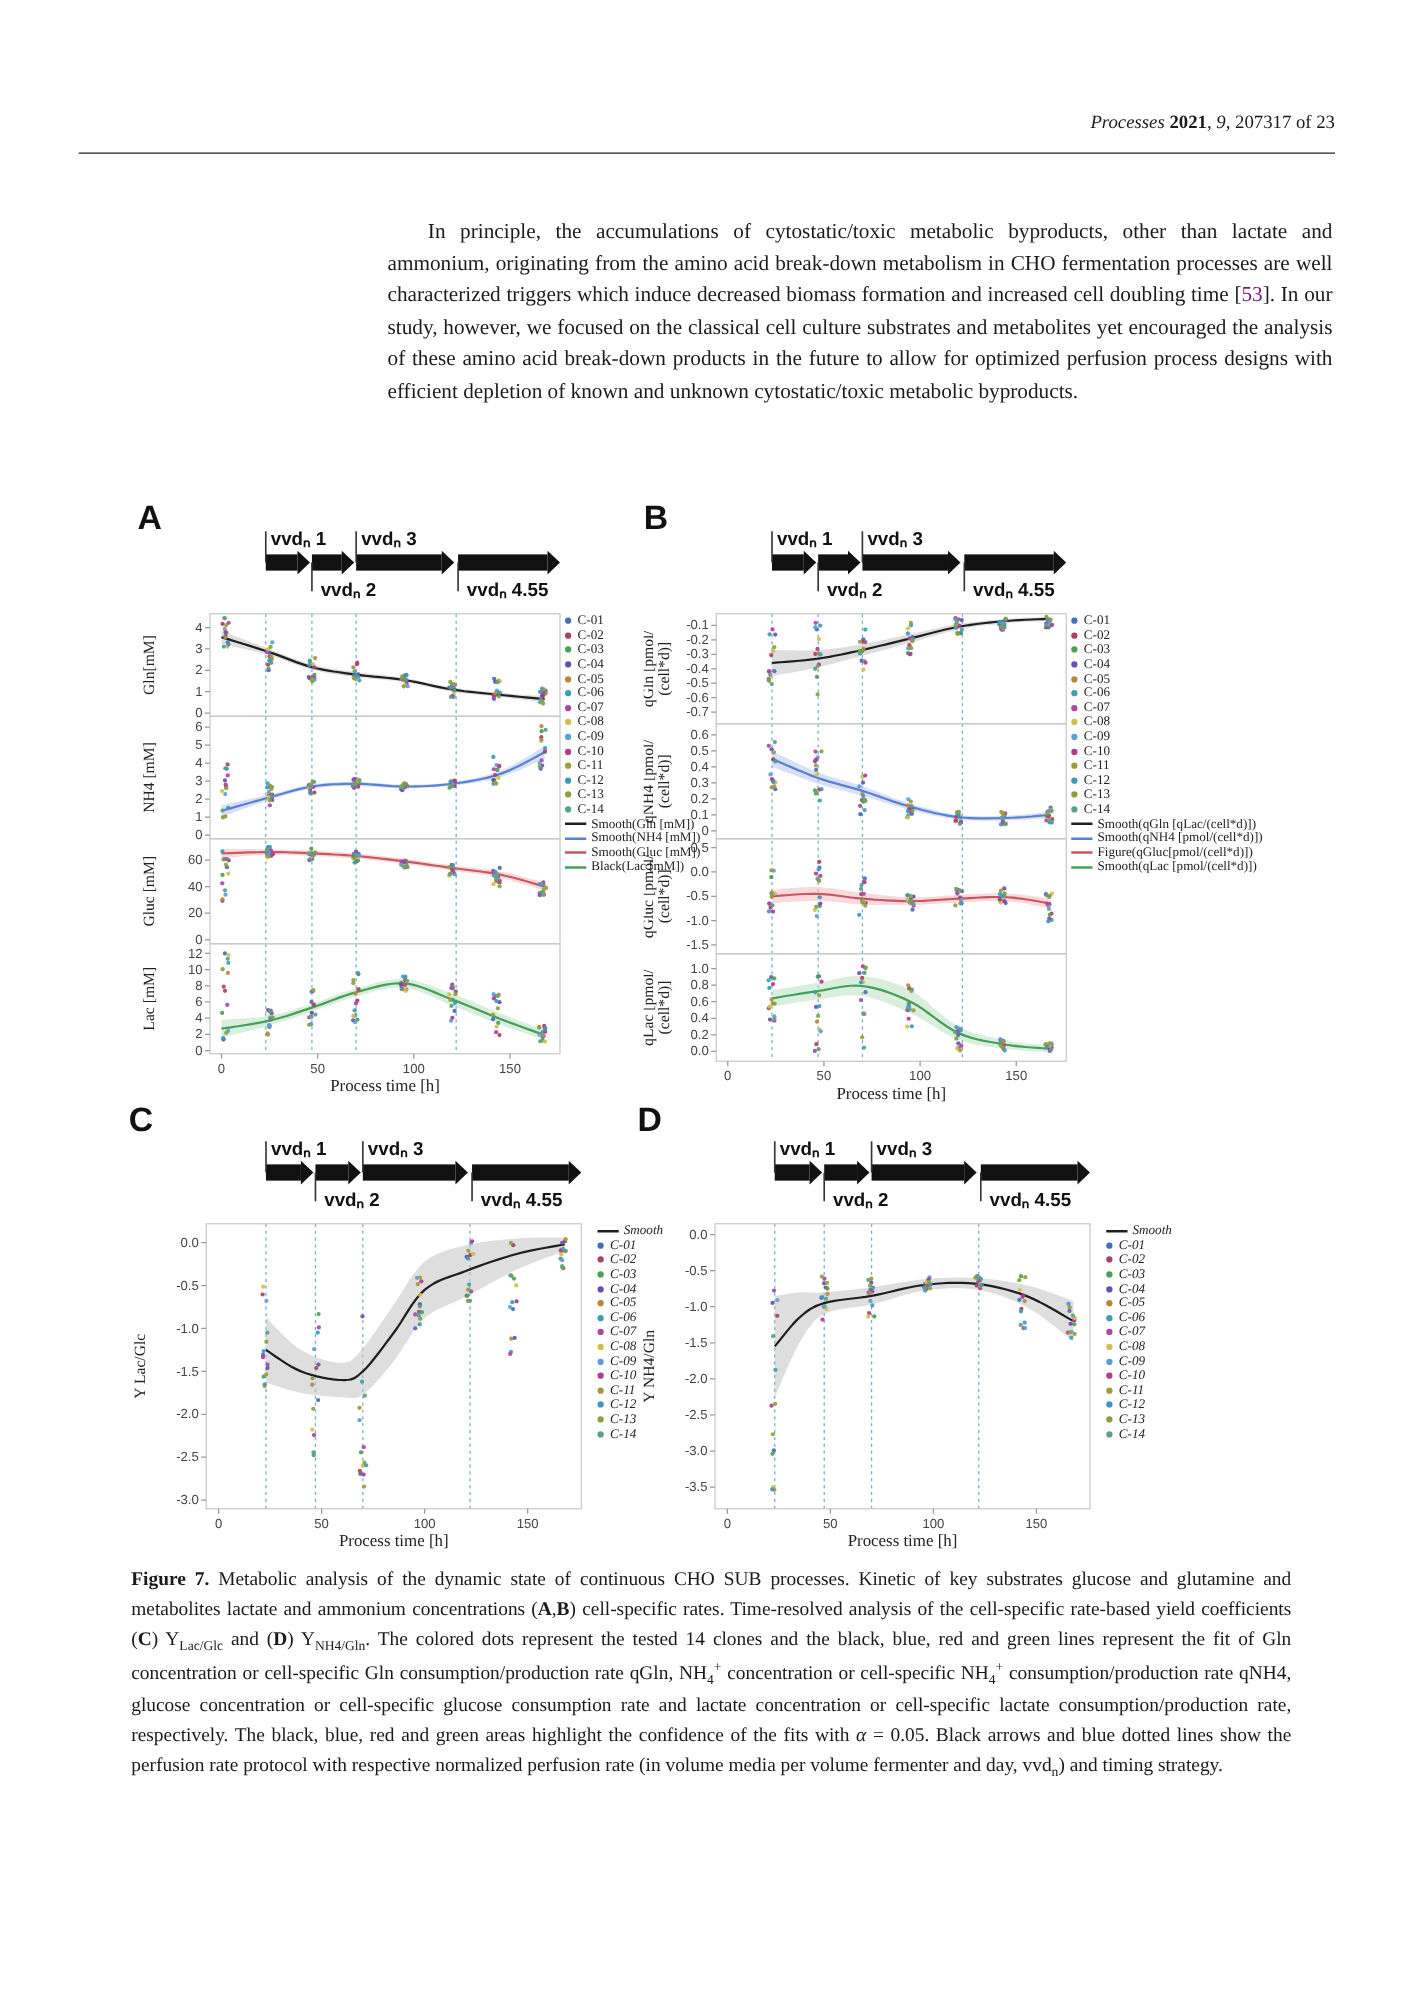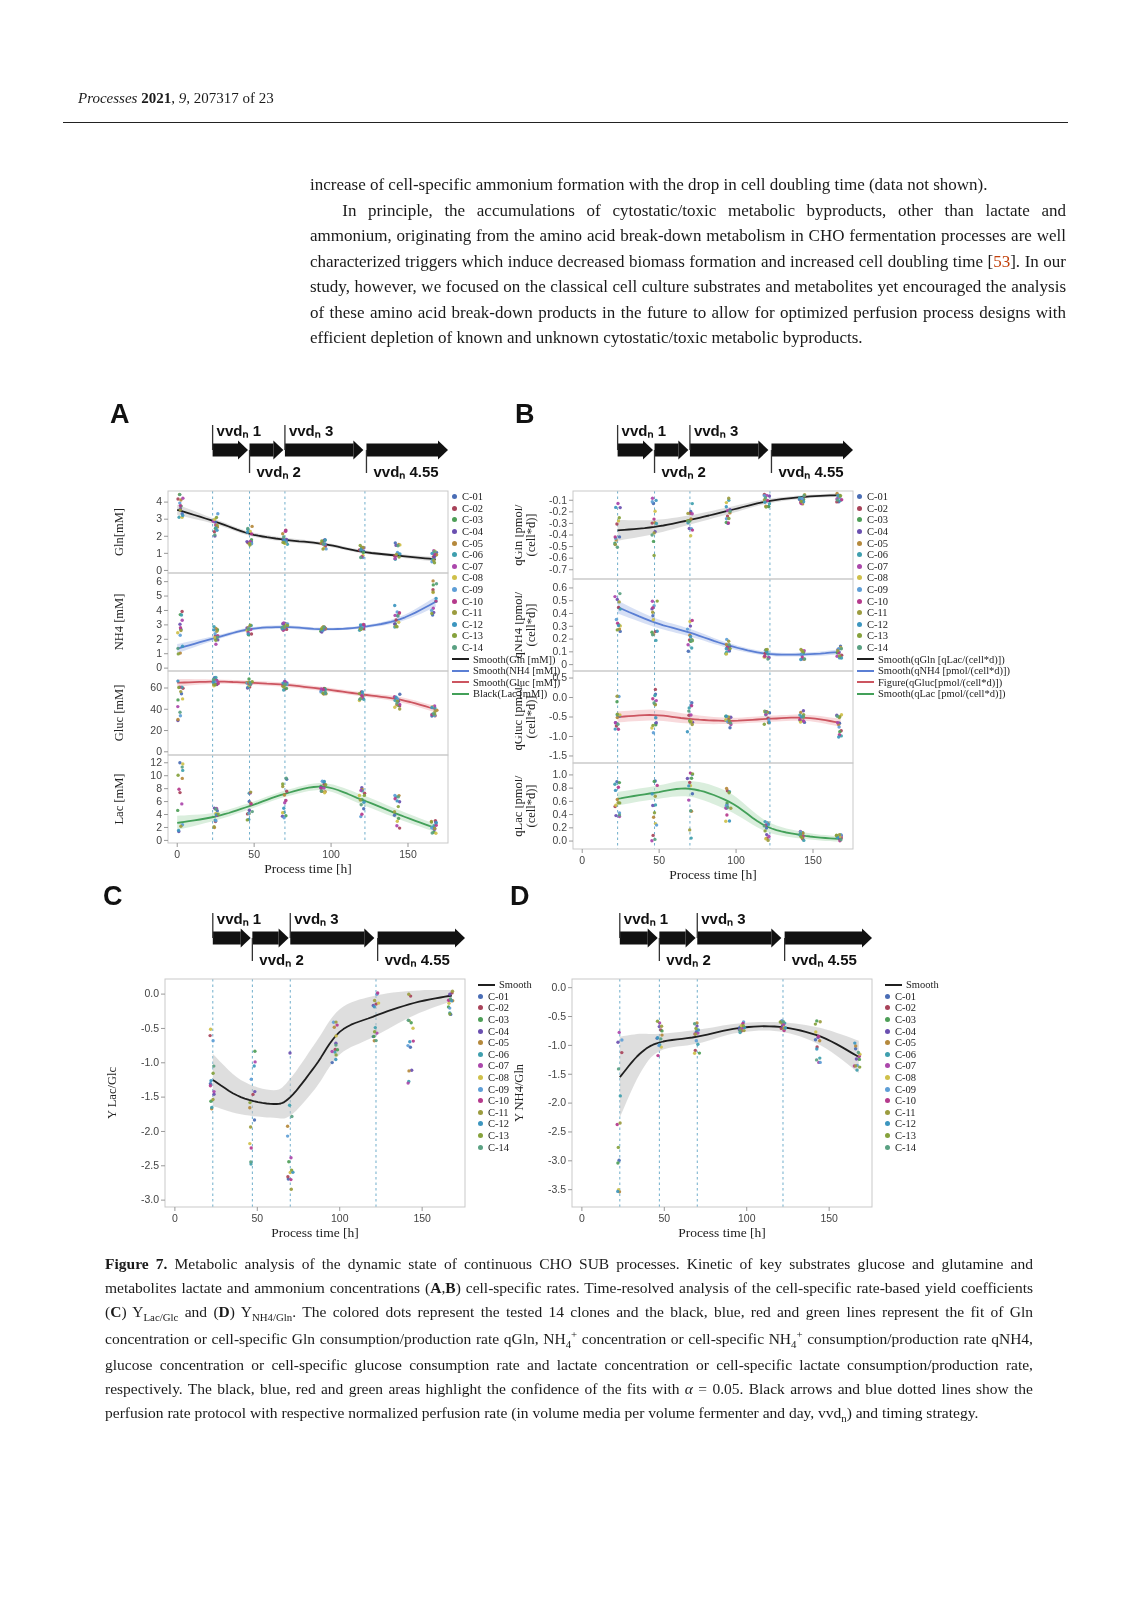--- a/index.html
+++ b/index.html
@@ -1,53 +1,52 @@
 <!DOCTYPE html>
 <html><head>
 <meta charset="utf-8">
 <style>
   html,body{margin:0;padding:0;background:#ffffff;}
   body{width:1131px;height:1600px;position:relative;font-family:"Liberation Serif",serif;color:#1a1a1a;}
-  .hdr{position:absolute;top:90px;left:78px;right:63px;display:flex;justify-content:flex-start;font-size:15px;}
+  .hdr{position:absolute;top:90px;left:78px;right:63px;display:flex;justify-content:flex-end;font-size:15px;}
   .rule{position:absolute;top:122px;left:63px;width:1005px;border-top:1.2px solid #222;}
   .bodytext{position:absolute;top:172px;left:310px;width:756px;font-size:17px;line-height:1.5;text-align:justify;}
   .bodytext p{margin:0;}
   .bodytext p.indent{text-indent:1.9em;}
-  .ref{color:#c2410c;cursor:pointer;}
+  .ref{color:#701a75;cursor:pointer;}
   .figure{position:absolute;top:405px;left:55px;width:1025px;height:845px;}
   .panel{position:absolute;}
   #panel-a{left:55px;top:0;width:400px;height:475px;}
   #panel-b{left:460px;top:0;width:400px;height:475px;}
   #panel-c{left:48px;top:482px;width:400px;height:360px;}
   #panel-d{left:455px;top:482px;width:400px;height:360px;}
   .plabel{position:absolute;left:0;top:-6px;font-family:"Liberation Sans",sans-serif;font-weight:bold;font-size:27px;color:#111;}
   .arrowband{position:absolute;left:0;top:14px;}
   #panel-c .arrowband,#panel-d .arrowband{top:20px;}
   .chart{position:absolute;left:0;top:80px;}
   #panel-c .chart,#panel-d .chart{top:86px;}
   .legend{position:absolute;font-family:"Liberation Serif",serif;font-size:10.5px;color:#222;}
   #panel-a .legend,#panel-b .legend{left:342px;top:86px;}
-  #panel-c .legend,#panel-d .legend{left:375px;top:92px;}
+  #panel-c .legend,#panel-d .legend{left:375px;top:92px;font-style:italic;}
   .lgrow{height:11.6px;display:flex;align-items:center;white-space:nowrap;}
   .lgdot{width:5px;height:5px;border-radius:50%;margin-right:5px;flex:0 0 auto;}
   .lgline{width:17px;height:2px;margin-right:4px;flex:0 0 auto;}
   .caption{position:absolute;top:1252px;left:105px;width:928px;font-size:15.5px;line-height:1.55;text-align:justify;}
   sub,sup{font-size:0.7em;}
 </style>
 </head>
 <body>
 
 <div class="hdr">
   <span><i>Processes </i><b>2021</b><span>, </span><i>9</i><span>, 2073</span></span>
   <span>17 of 23</span>
 </div>
 <div class="rule"></div>
 
 <div class="bodytext">
-  <p><span>increase of cell-specific ammonium formation with the drop in cell doubling time (data not shown).</span></p>
   <p class="indent"><span>In principle, the accumulations of cytostatic/toxic metabolic byproducts, other than lactate and ammonium, originating from the amino acid break-down metabolism in CHO fermentation processes are well characterized triggers which induce decreased biomass formation and increased cell doubling time [</span><span class="ref">53</span><span>]. In our study, however, we focused on the classical cell culture substrates and metabolites yet encouraged the analysis of these amino acid break-down products in the future to allow for optimized perfusion process designs with efficient depletion of known and unknown cytostatic/toxic metabolic byproducts.</span></p>
 </div>
 
 <div class="figure">
   <div class="panel" id="panel-a">
     <div class="plabel">A</div>
     <svg class="arrowband" width="344" height="64">
         <rect x="102.61538461538461" y="24.5" width="25.384615384615387" height="13" fill="#111111"></rect>
         <polygon points="128,21.5 138,31 128,40.5" fill="#111111"></polygon>
         <rect x="139.53846153846155" y="24.5" width="23.84615384615381" height="13" fill="#111111"></rect>

